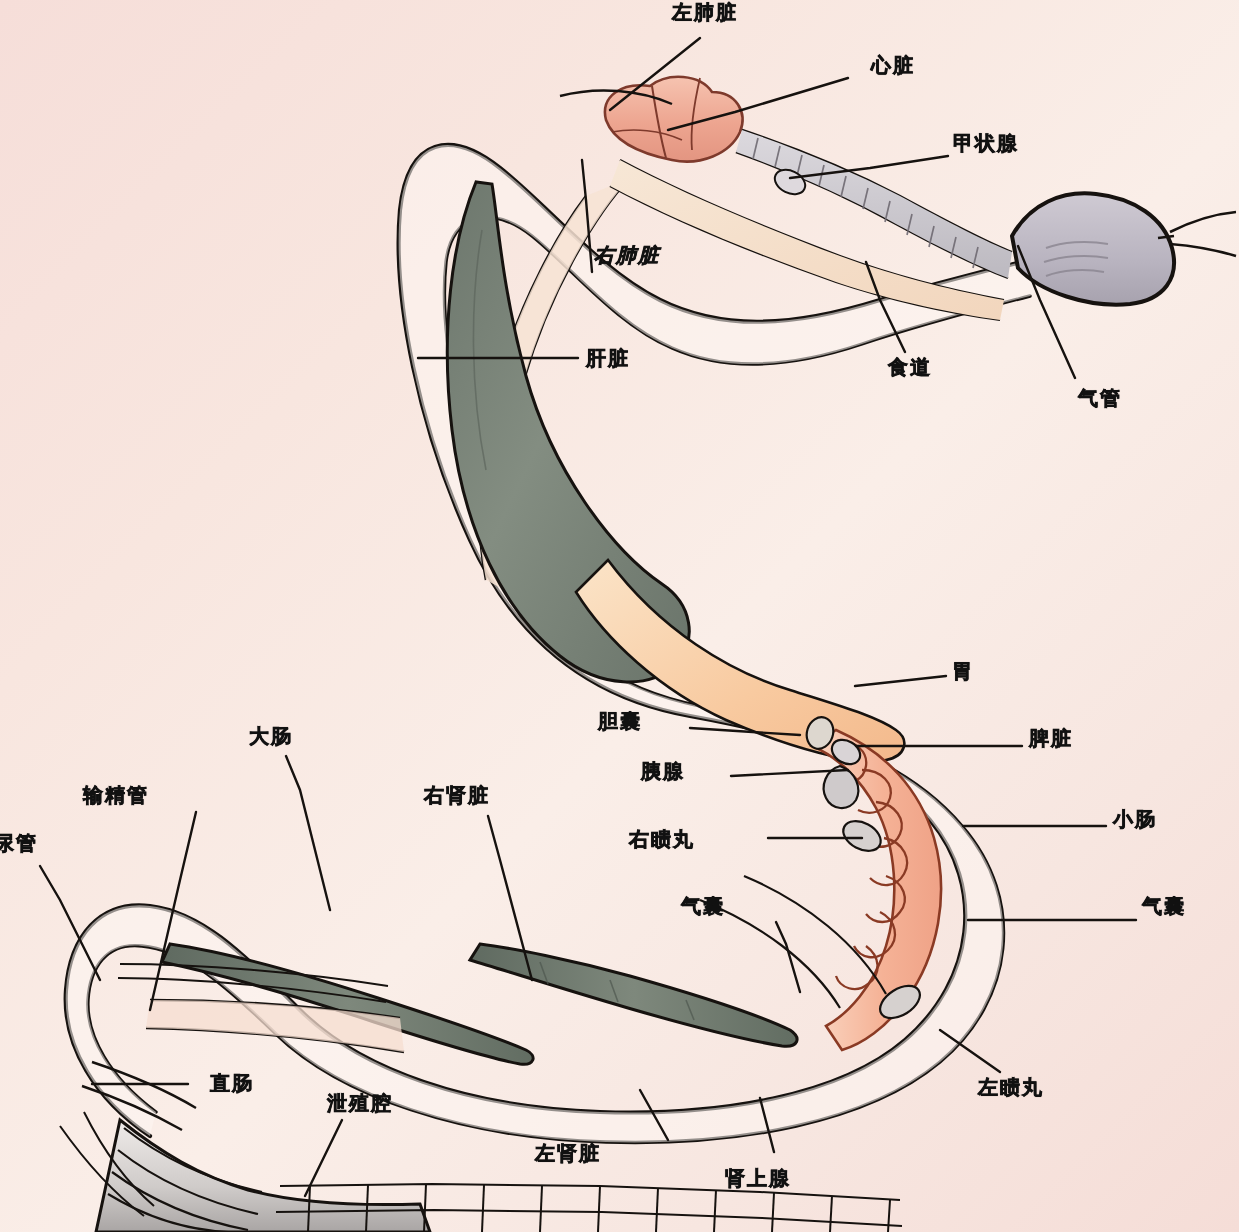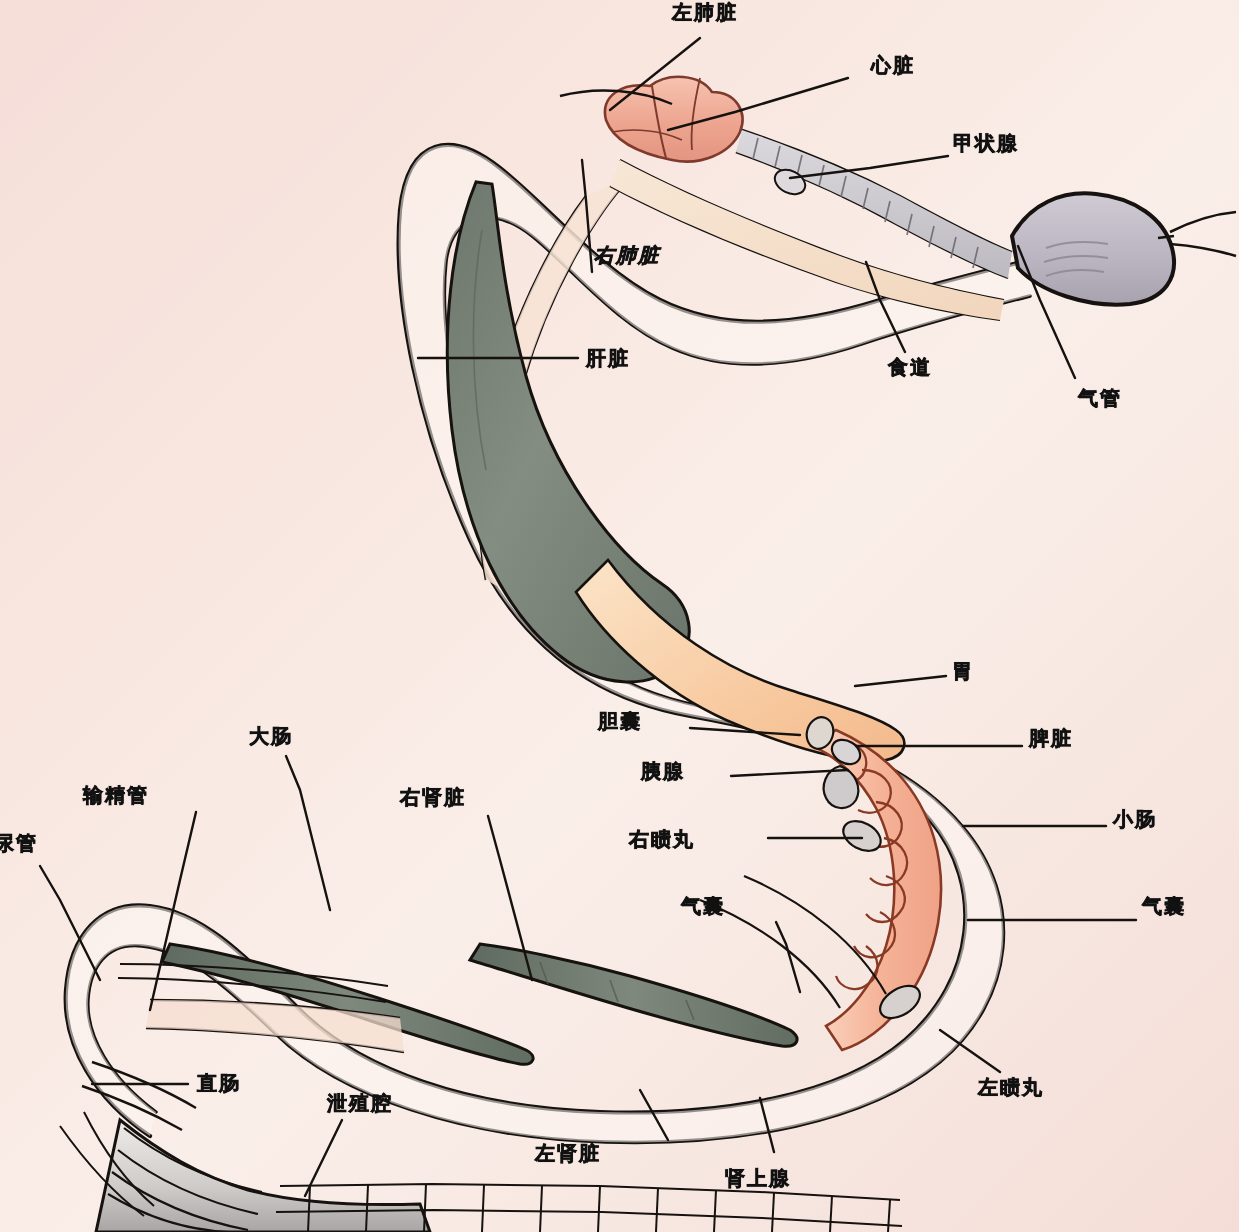--- a/index.html
+++ b/index.html
@@ -367,26 +367,26 @@
       <div class="label" style="left: 594px; top: 245px; font-style: italic;">右肺脏</div>
       <div class="label" style="left: 586px; top: 348px;">肝脏</div>
       <div class="label" style="left: 888px; top: 357px;">食道</div>
       <div class="label" style="left: 1078px; top: 388px;">气管</div>
       <div class="label" style="left: 952px; top: 661px;">胃</div>
       <div class="label" style="left: 598px; top: 711px;">胆囊</div>
       <div class="label" style="left: 249px; top: 726px;">大肠</div>
       <div class="label" style="left: 1029px; top: 728px;">脾脏</div>
       <div class="label" style="left: 641px; top: 761px;">胰腺</div>
       <div class="label" style="left: 83px; top: 785px;">输精管</div>
-      <div class="label" style="left: 400px; top: 787px;">右肾脏</div>
+      <div class="label" style="left: 424px; top: 787px; font-family: Liberation Mono, monospace;">右肾脏</div>
       <div class="label" style="left: 1113px; top: 809px;">小肠</div>
       <div class="label" style="left: 629px; top: 829px;">右瞆丸</div>
       <div class="label" style="left: -28px; top: 833px;">输尿管</div>
       <div class="label" style="left: 681px; top: 896px;">气囊</div>
       <div class="label" style="left: 1142px; top: 896px;">气囊</div>
-      <div class="label" style="left: 197px; top: 1073px;">直肠</div>
+      <div class="label" style="left: 210px; top: 1073px;">直肠</div>
       <div class="label" style="left: 978px; top: 1077px;">左瞆丸</div>
       <div class="label" style="left: 327px; top: 1093px;">泄殖腔</div>
       <div class="label" style="left: 535px; top: 1143px;">左肾脏</div>
       <div class="label" style="left: 725px; top: 1168px;">肾上腺</div>
     </div>
 
 </div>
 
 </body></html>

